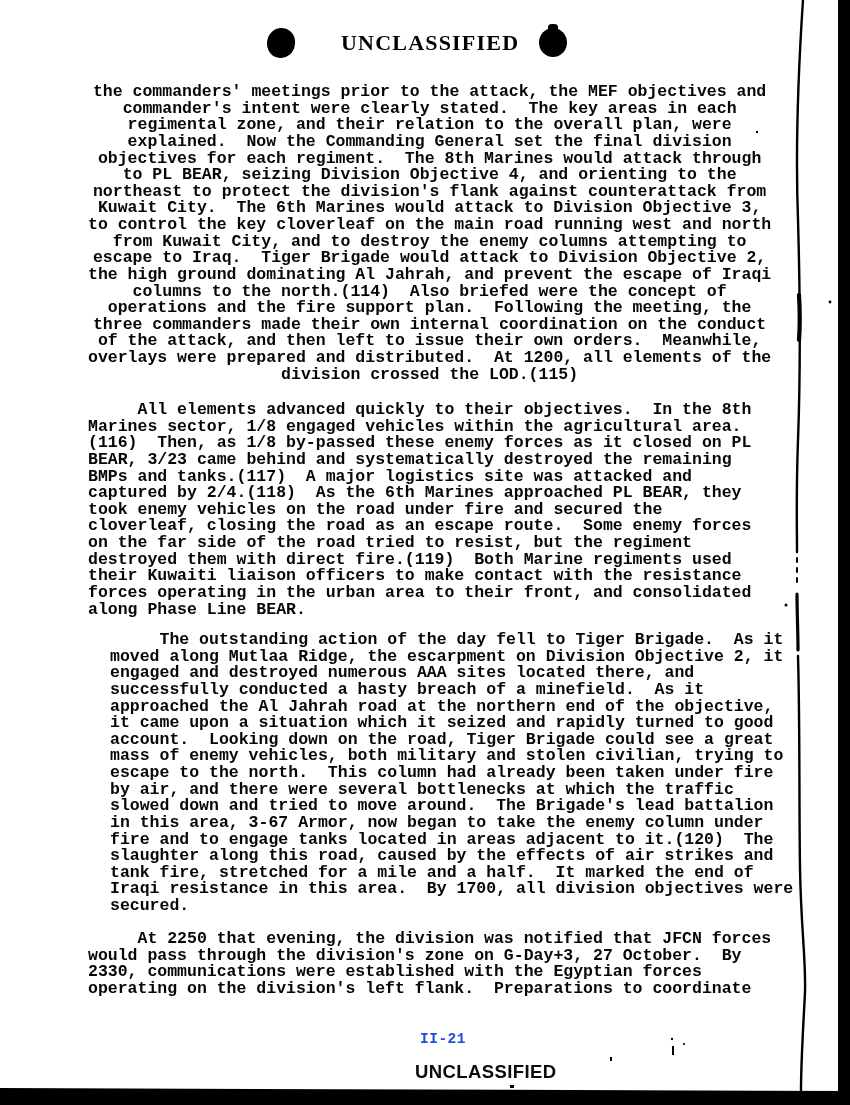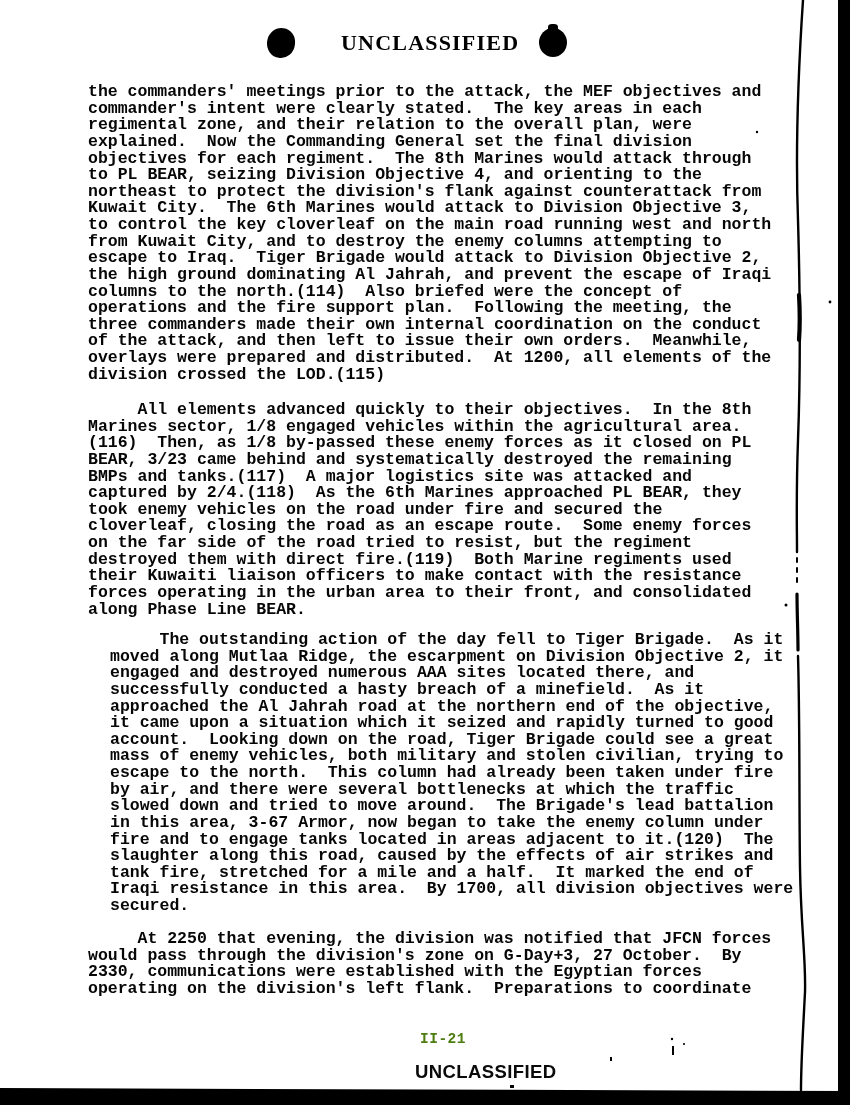--- a/index.html
+++ b/index.html
@@ -66,34 +66,34 @@
     left: 88px;
     margin: 0;
     font-family: "Liberation Mono", monospace;
     font-weight: bold;
     font-size: 16.5px;
     line-height: 16.63px;
     letter-spacing: 0px;
     color: #060606;
     white-space: pre;
   }
-  #para-1 { top: 84px; }
+  #para-1 { top: 84px; text-align: center; }
   #para-2 { top: 402px; }
   #para-3 { top: 632px; margin-left: 22px; }
   #para-4 { top: 931px; }
   
   .page-number {
     position: absolute;
     left: 420px;
     top: 1031px;
     font-family: "Liberation Mono", monospace;
     font-weight: bold;
     font-size: 14.5px;
     letter-spacing: 0.5px;
-    color: #4d7c0f;
+    color: #1d4ed8;
     white-space: pre;
   }
   .footer-class {
     position: absolute;
     left: 415px;
     top: 1061px;
     font-family: "Liberation Sans", sans-serif;
     font-weight: bold;
     font-size: 18.5px;
     letter-spacing: 0.4px;

